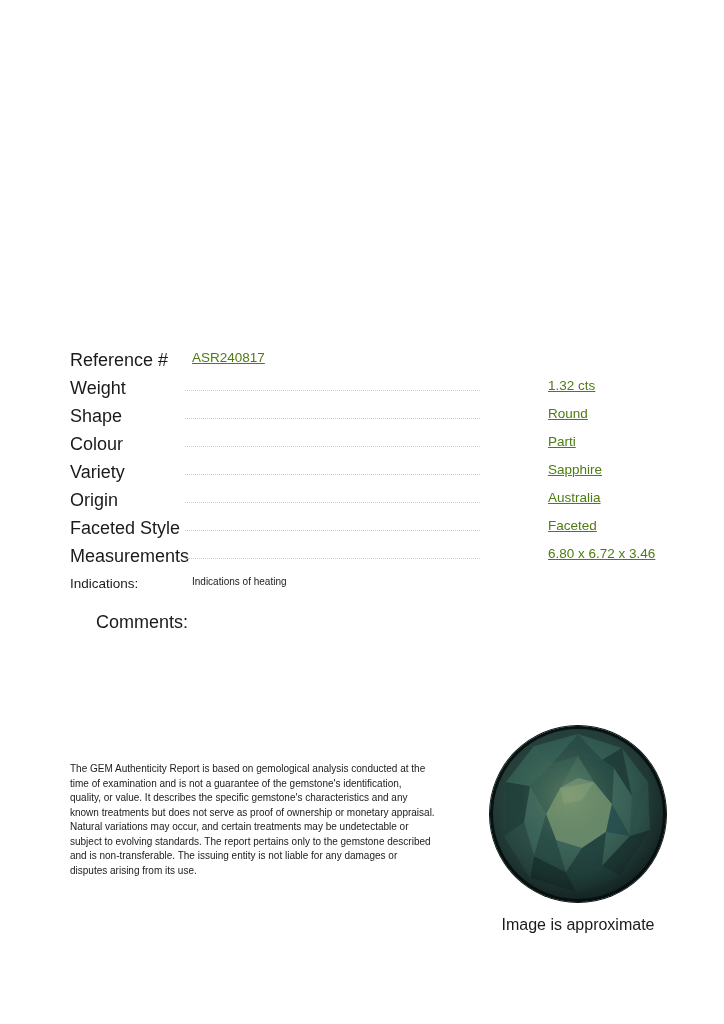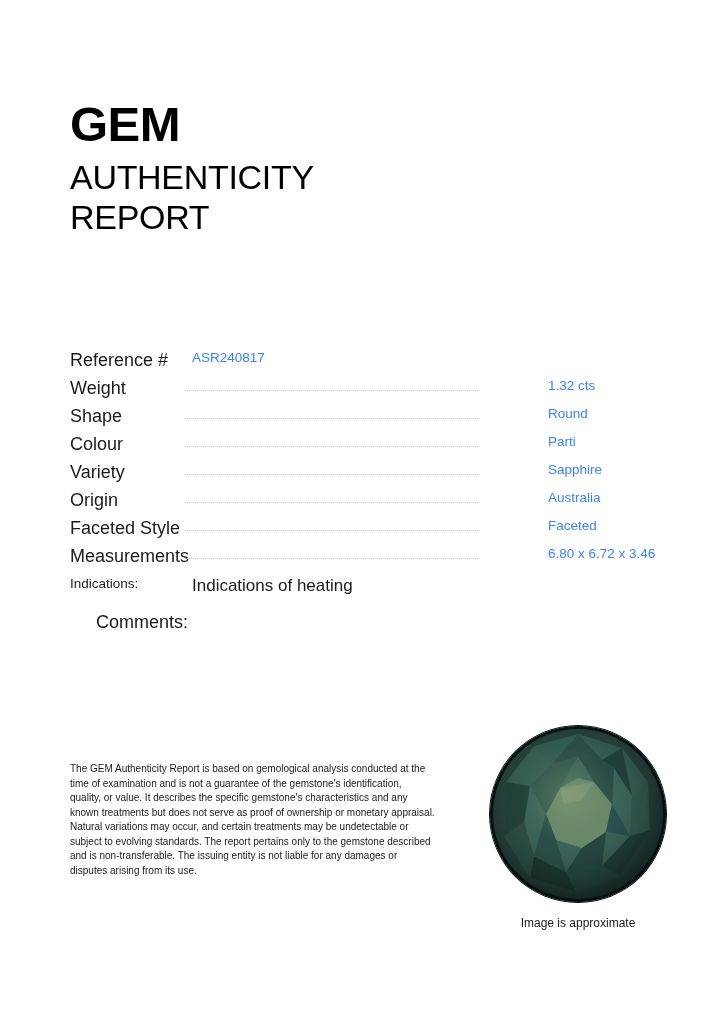--- a/index.html
+++ b/index.html
@@ -71,43 +71,44 @@
     right: 180px;
     top: 12px;
     border-top: 1px dotted #c8c8c8;
     height: 0;
   }
   .row .value {
     position: absolute;
     left: 478px;
     top: 0;
     font-size: 13.5px;
-    color: #3b82f6;
+    color: #4d7c0f;
     white-space: nowrap;
+    text-decoration: underline;
   }
   
   .row.reference .value {
     left: 122px;
   }
   .enh-row {
     position: relative;
     height: 34px;
     margin-top: 2px;
   }
   .enh-row .label {
     position: absolute;
     left: 0;
     top: 0;
     font-size: 13.5px;
   }
   .enh-row .value {
     position: absolute;
     left: 122px;
     top: 0;
-    font-size: 17px;
+    font-size: 10px;
   }
   .comments-row {
     position: relative;
     height: 30px;
     margin-top: 2px;
   }
   .comments-row .label {
     position: absolute;
     left: 26px;
     top: 0;
@@ -143,36 +144,29 @@
     height: 176px;
     border-radius: 50%;
     margin: 0 auto;
     position: relative;
     overflow: hidden;
     background: radial-gradient(circle at 42% 38%, #3f6b5e 0%, #2d4f48 38%, #1d3230 62%, #11201f 85%, #0a1413 100%);
     box-shadow: 0 0 0 1px #0c1716;
   }
   .gem-caption {
     margin-top: 14px;
-    font-size: 12px;
+    font-size: 16px;
     color: #1a1a1a;
   }
 </style>
 </head>
 <body>
 
 <div class="page">
 
-  <div class="title-block">
-    <h1 class="title-gem">GEM</h1>
-    <div class="title-sub">
-      <span class="l1">AUTHENTICITY</span>
-      <span class="l2">REPORT</span>
-    </div>
-  </div>
 
   <div class="details">
 
     <div class="row reference">
       <span class="label">Reference #</span>
 
       <span class="value">ASR240817</span>
     </div>
 
     <div class="row">

